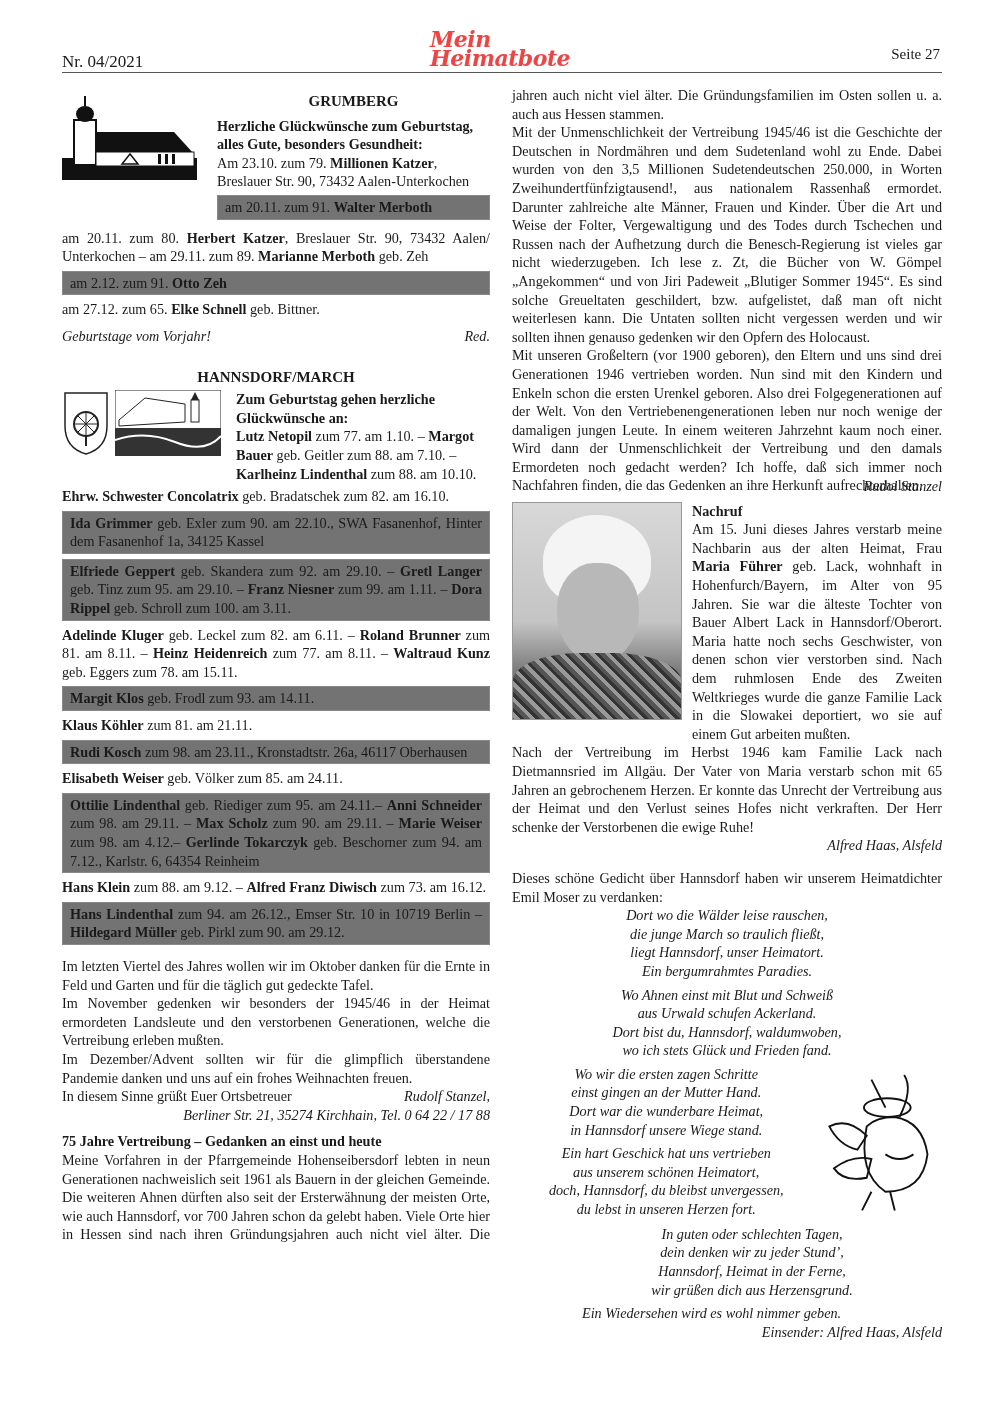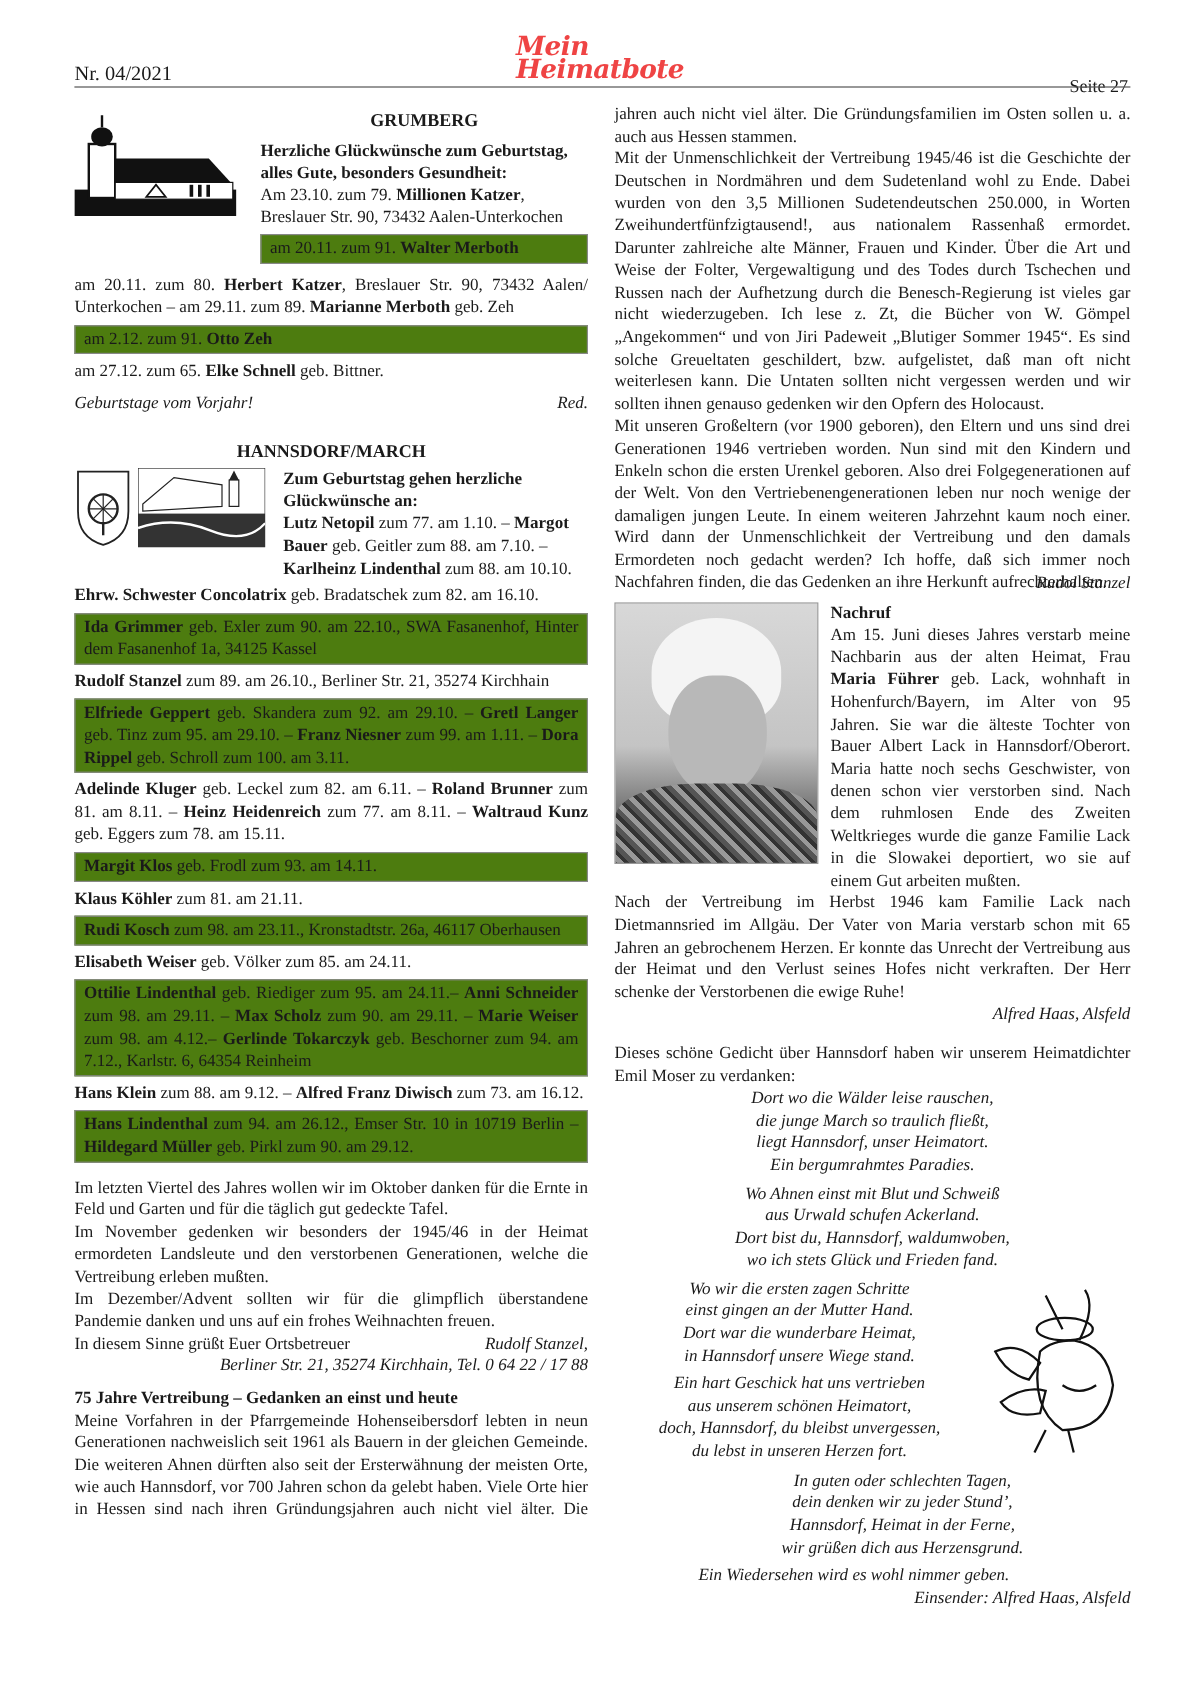--- a/index.html
+++ b/index.html
@@ -2,30 +2,30 @@
 <html><head>
 <meta charset="utf-8">
 <style>
   html, body { margin:0; padding:0; background:#fff; }
   body { width:1000px; height:1412px; position:relative; overflow:hidden;
          font-family:"Liberation Serif", "DejaVu Serif", serif; color:#1a1a1a; font-size:14.2px; line-height:18.6px; }
   b { font-weight:bold; }
   .abs { position:absolute; }
   
   .hdr-left { left:62px; top:53px; font-size:17px; }
-  .hdr-right { right:60px; top:64px; font-size:15px; }
+  .hdr-right { right:60px; top:45px; font-size:15px; }
   .masthead { left:430px; top:30px; width:140px; text-align:left; font-family:"DejaVu Serif", serif; font-weight:bold; font-style:italic; font-size:22px; letter-spacing:-0.5px; color:#ef4444; }
   .hdr-rule { left:62px; top:72px; width:880px; height:0; border-top:1.5px solid #555; }
 
   
   .col-left { left:62px; top:86px; width:428px; }
   .col-right { left:512px; top:86px; width:430px; }
   .jus { text-align:justify; }
   .section-title { text-align:center; font-weight:bold; font-size:15px; }
-  .box { background:#4d7c0f; border:1px solid #888; padding:2px 7px; margin:4px 0 5px 0; }
+  .box { background:#737373; border:1px solid #888; padding:2px 7px; margin:4px 0 5px 0; }
   .plain { margin:4px 0 5px 0; }
   .it { font-style:italic; }
   .row-split { display:flex; justify-content:space-between; }
 
   .church-img { width:135px; height:88px; }
   .grumberg-top { display:flex; gap:20px; margin-top:6px; }
   .grumberg-text { width:273px; }
   .hann-top { display:flex; gap:14px; margin-top:4px; }
   .hann-img { width:160px; height:66px; display:flex; gap:5px; }
   .hann-text { flex:1; }
@@ -107,21 +107,20 @@
         </svg>
       </div>
       <div class="hann-text">
         <div><b>Zum Geburtstag gehen herzliche Glückwünsche an:</b></div>
         <div id="hann-entry-0"><b>Lutz Netopil</b><span> zum 77. am 1.10. – </span><b>Margot Bauer</b><span> geb. Geitler zum 88. am 7.10. – </span><b>Karlheinz Lindenthal</b><span> zum 88. am 10.10.</span></div>
       </div>
     </div>
     <div id="hann-entries">
         <div class="plain jus"><b>Ehrw. Schwester Concolatrix</b><span> geb. Bradatschek zum 82. am 16.10.</span></div>
         <div class="box jus"><b>Ida Grimmer</b><span> geb. Exler zum 90. am 22.10., SWA Fasanenhof, Hinter dem Fasanenhof 1a, 34125 Kassel</span></div>
-        <div class="plain jus"><b>Rudolf Stanzel</b><span> zum 89. am 26.10., Berliner Str. 21, 35274 Kirchhain</span></div>
         <div class="box jus"><b>Elfriede Geppert</b><span> geb. Skandera zum 92. am 29.10. – </span><b>Gretl Langer</b><span> geb. Tinz zum 95. am 29.10. – </span><b>Franz Niesner</b><span> zum 99. am 1.11. – </span><b>Dora Rippel</b><span> geb. Schroll zum 100. am 3.11.</span></div>
         <div class="plain jus"><b>Adelinde Kluger</b><span> geb. Leckel zum 82. am 6.11. – </span><b>Roland Brunner</b><span> zum 81. am 8.11. – </span><b>Heinz Heidenreich</b><span> zum 77. am 8.11. – </span><b>Waltraud Kunz</b><span> geb. Eggers zum 78. am 15.11.</span></div>
         <div class="box jus"><b>Margit Klos</b><span> geb. Frodl zum 93. am 14.11.</span></div>
         <div class="plain jus"><b>Klaus Köhler</b><span> zum 81. am 21.11.</span></div>
         <div class="box jus"><b>Rudi Kosch</b><span> zum 98. am 23.11., Kronstadtstr. 26a, 46117 Oberhausen</span></div>
         <div class="plain jus"><b>Elisabeth Weiser</b><span> geb. Völker zum 85. am 24.11.</span></div>
         <div class="box jus"><b>Ottilie Lindenthal</b><span> geb. Riediger zum 95. am 24.11.– </span><b>Anni Schneider</b><span> zum 98. am 29.11. – </span><b>Max Scholz</b><span> zum 90. am 29.11. – </span><b>Marie Weiser</b><span> zum 98. am 4.12.– </span><b>Gerlinde Tokarczyk</b><span> geb. Beschorner zum 94. am 7.12., Karlstr. 6, 64354 Reinheim</span></div>
         <div class="plain jus"><b>Hans Klein</b><span> zum 88. am 9.12. – </span><b>Alfred Franz Diwisch</b><span> zum 73. am 16.12.</span></div>
         <div class="box jus"><b>Hans Lindenthal</b><span> zum 94. am 26.12., Emser Str. 10 in 10719 Berlin – </span><b>Hildegard Müller</b><span> geb. Pirkl zum 90. am 29.12.</span></div>
       </div>

